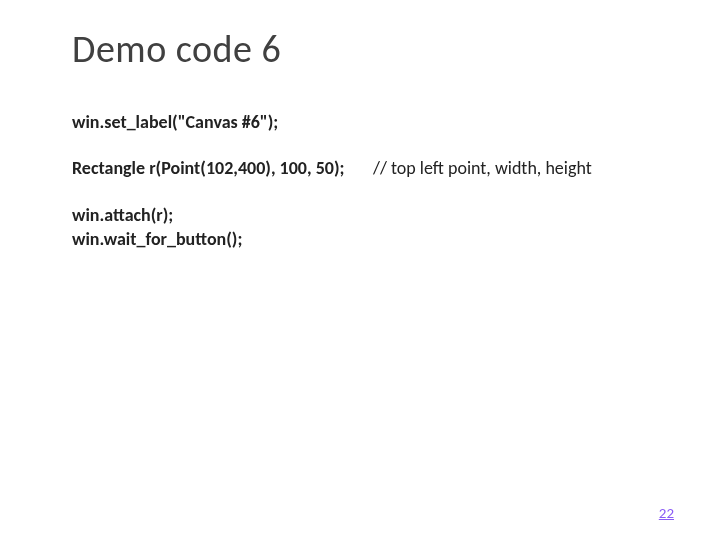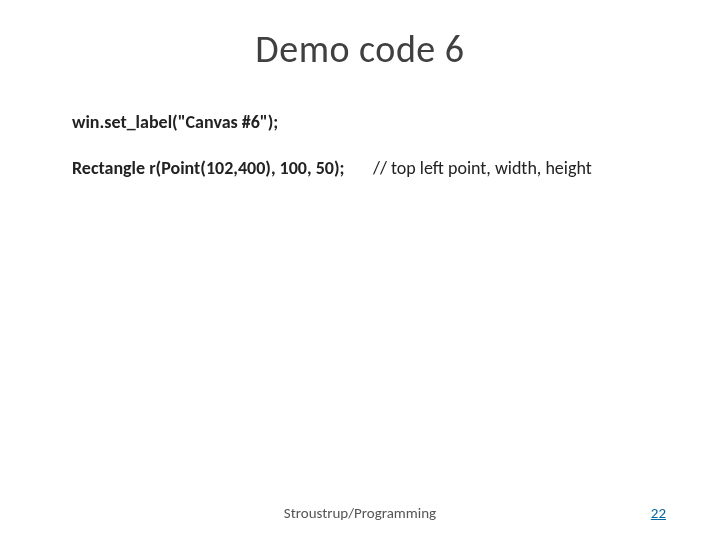--- a/index.html
+++ b/index.html
@@ -12,21 +12,21 @@
       position: relative;
       overflow: hidden;
     }
     .slide {
       width: 100%;
       height: 100%;
       padding: 20px 72px 0 72px;
       position: relative;
     }
     .title {
-      text-align: center;
+      text-align: left;
       font-size: 38px;
       font-weight: 400;
       color: #404040;
       margin-top: 6px;
       margin-bottom: 38px;
       letter-spacing: 0.5px;
     }
     .body {
       font-size: 18px;
       line-height: 1.35;
@@ -43,40 +43,43 @@
       bottom: 18px;
       left: 0;
       width: 100%;
       text-align: center;
       font-size: 15px;
       color: #555;
     }
     .page-number {
       position: absolute;
       bottom: 18px;
-      right: 54px;
+      right: 46px;
       font-size: 15px;
-      color: #0369a1;
+      color: #8b5cf6;
       text-decoration: underline;
     }
   </style>
 </head>
 <body>
 
 <div class="slide">
   <h1 class="title">Demo code 6</h1>
 
   <div class="body">
 
     <div class="para">
       <span class="bold">win.set_label("Canvas #6");</span>
     </div>
 
     <div class="para">
       <span class="bold">Rectangle r(Point(102,400), 100, 50);</span><span>&nbsp;&nbsp;&nbsp;&nbsp;&nbsp;&nbsp;&nbsp;</span><span class="comment">// </span><span class="italic comment">top left point, width, height</span>
     </div>
 
+    <div class="para" style="margin-bottom:0;">
+      <div class="bold">win.attach(r);</div>
+      <div class="bold">win.wait_for_button();</div>
+    </div>
 
   </div>
 
-  <div class="footer">Stroustrup/Programming</div>
   <div class="page-number">22</div>
 </div>
 
 </body></html>

